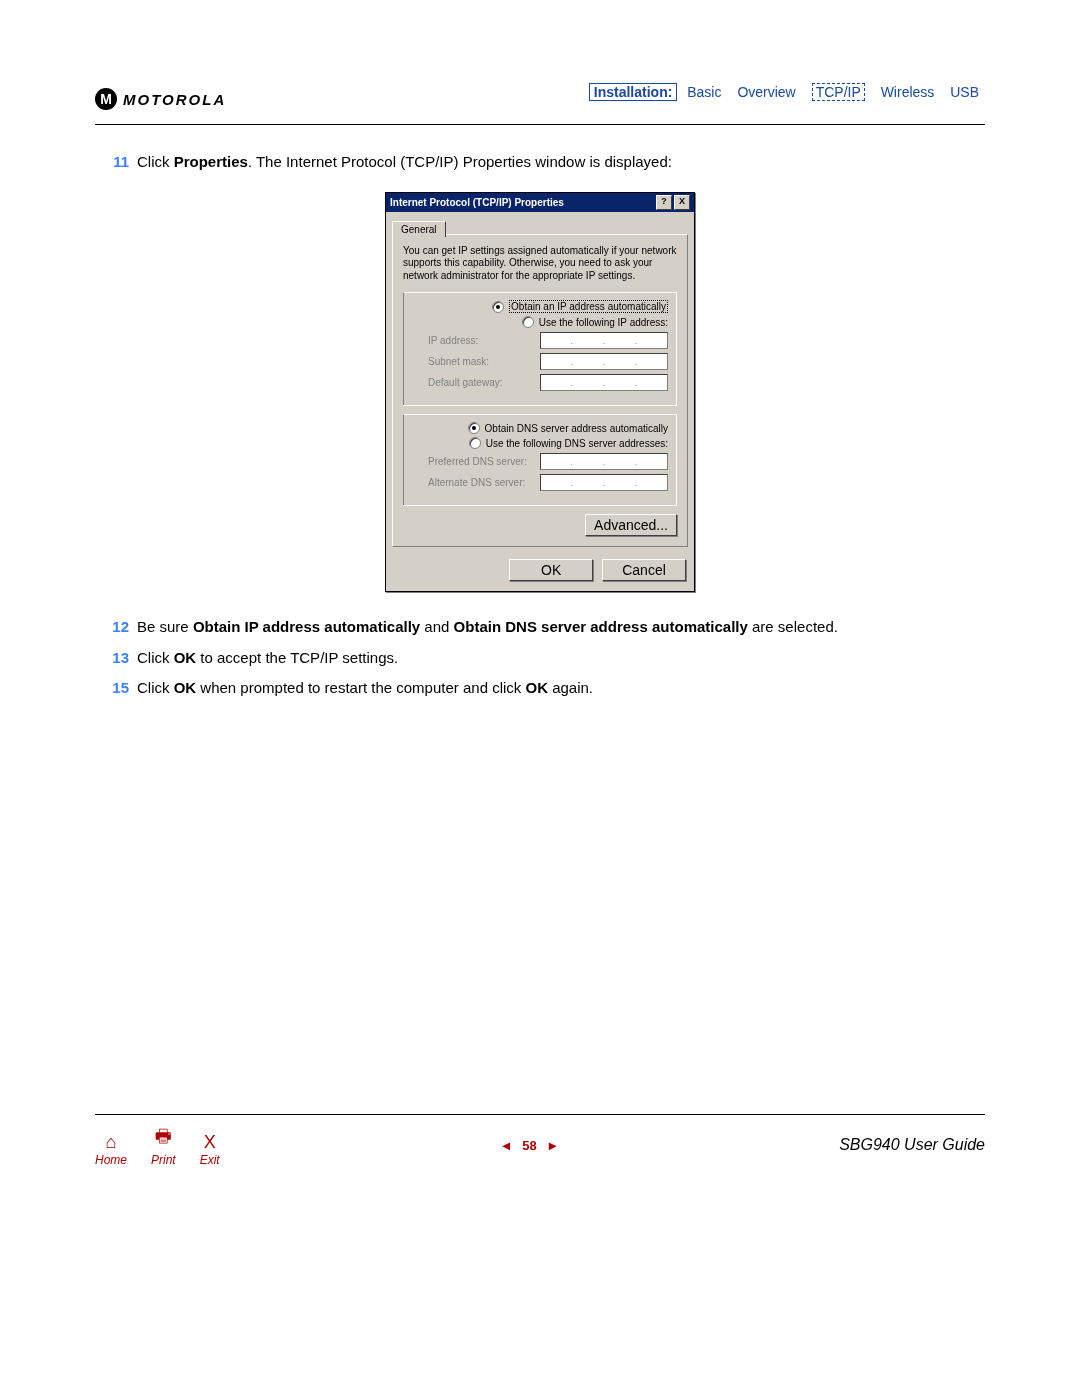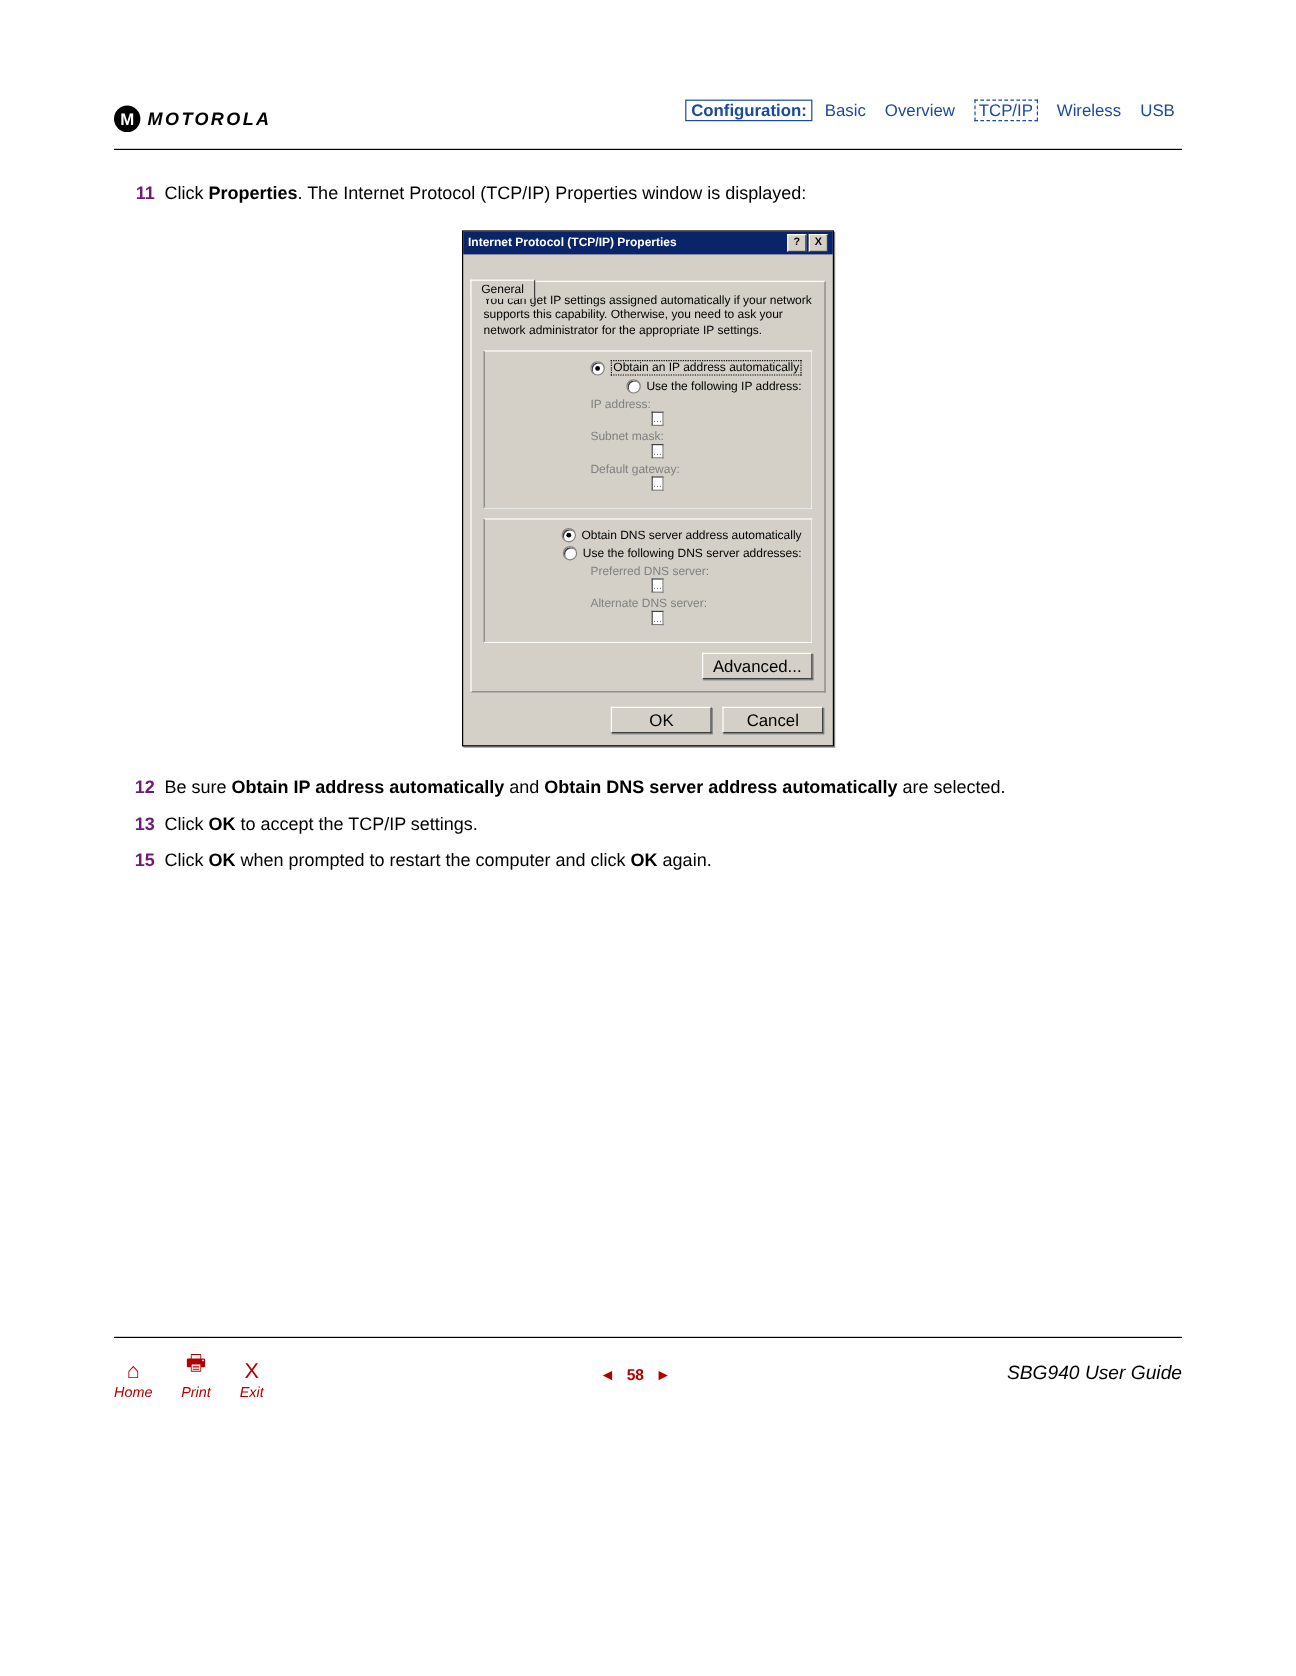--- a/index.html
+++ b/index.html
@@ -83,21 +83,21 @@
     font-size: 15px;
   }
   .step-row {
     display: flex;
     margin-bottom: 8px;
     line-height: 1.5;
   }
   .step-num {
     width: 34px;
     font-weight: bold;
-    color: #701a75;
+    color: #3b82f6;
     text-align: right;
     padding-right: 8px;
     flex-shrink: 0;
   }
   .step-text {
     flex: 1;
   }
   .step-text b { font-weight: bold; }
   .step-text i { font-style: italic; }
   .indent-text {
@@ -148,21 +148,21 @@
   }
   .tab {
     display: inline-block;
     background: #d4d0c8;
     border: 1px solid #fff;
     border-bottom: none;
     border-right-color: #404040;
     padding: 2px 8px;
     font-size: 10px;
     position: relative;
-    top: 15px;
+    top: 3px;
   }
   .tab-body {
     margin: 0 6px 6px 6px;
     border: 1px solid #fff;
     border-right-color: #808080;
     border-bottom-color: #808080;
     padding: 10px 10px 10px 10px;
   }
   .desc {
     font-size: 10px;
@@ -209,21 +209,20 @@
     background: #000;
     border-radius: 50%;
   }
   .focus-box { border: 1px dotted #000; padding: 0 1px; }
   .field-row {
     display: flex;
     align-items: center;
     margin: 4px 0 4px 16px;
     font-size: 10px;
     color: #808080;
-    flex-direction: column;
   }
   .field-row .lbl { width: 112px; }
   .ip-input {
     flex: 1;
     height: 15px;
     background: #fff;
     border: 1px solid #808080;
     border-top-color: #404040;
     border-left-color: #404040;
     display: flex;
@@ -293,21 +292,21 @@
 <body>
 
 <div class="page">
   <div class="header-row">
     <div class="logo-block">
       <div class="logo-m">M</div>
       <div class="logo-text">MOTOROLA</div>
     </div>
     <div class="nav-block">
       <div class="nav-sub">
-        <span class="config-box">Configuration:</span>
+        <span class="config-box">Installation:</span>
         <a href="#">Basic</a>
         <a href="#">Overview</a>
         <a href="#" class="tcpip">TCP/IP</a>
         <a href="#">Wireless</a>
         <a href="#">USB</a>
       </div>
     </div>
   </div>
   <hr class="div">
 

